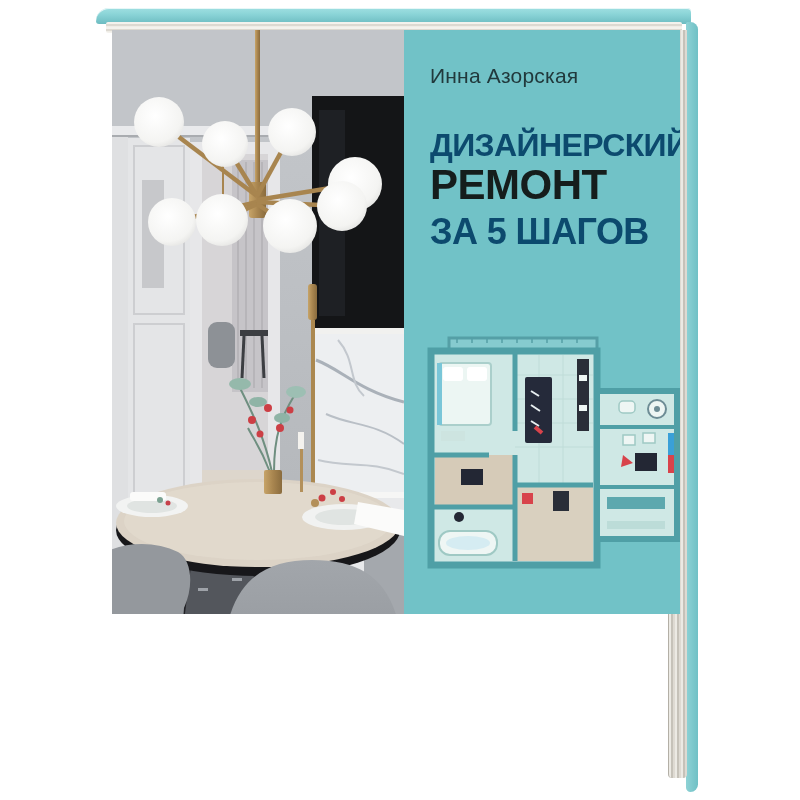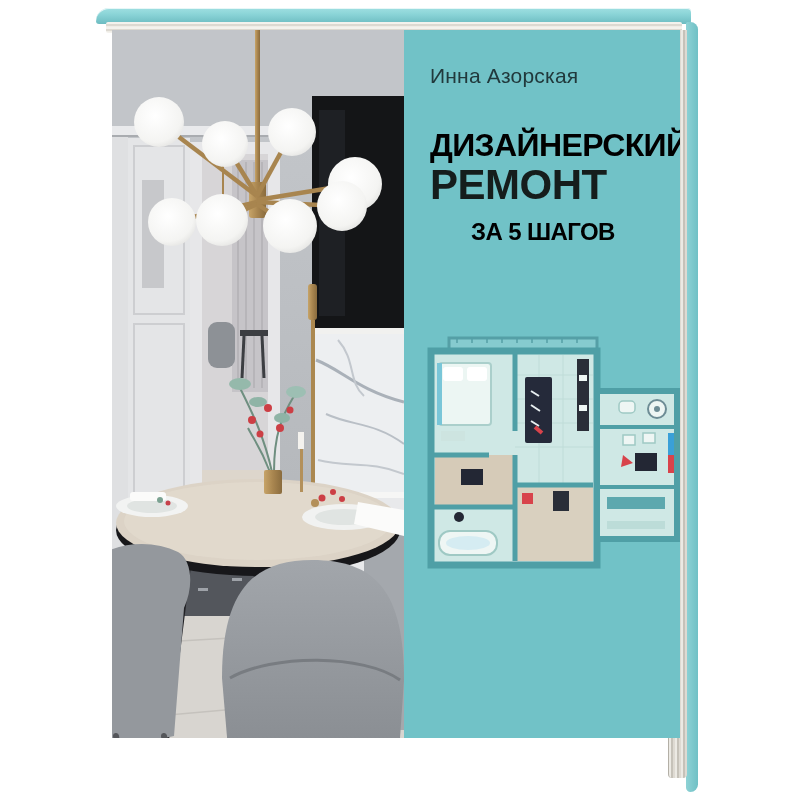--- a/index.html
+++ b/index.html
@@ -42,40 +42,40 @@
     border-radius:0 0 4px 4px;
   }
   
   .back-cover-edge{
     position:absolute;left:686px;top:22px;width:12px;height:770px;
     background:linear-gradient(90deg,#8ed2d5,#6fc0c5);
     border-radius:2px 10px 10px 6px;
   }
 
   .front-cover{
-    position:absolute;left:100px;top:30px;width:568px;height:708px;
+    position:absolute;left:100px;top:30px;width:568px;height:584px;
     border-radius:2px 0 0 10px;overflow:hidden;display:flex;padding-left:12px;
   }
   .interior-photo{width:292px;height:760px;flex:0 0 292px;position:relative;}
   .interior-photo svg{display:block;width:292px;height:760px;}
 
   .cover-panel{
     position:relative;width:276px;height:760px;flex:0 0 276px;
     background:var(--cover-teal);
   }
   .author-name{
     position:absolute;left:26px;top:34px;
     font-size:21px;font-weight:500;letter-spacing:.2px;
     color:var(--author-color);
   }
   .book-title{position:absolute;left:26px;top:96px;width:244px;margin:0;color:var(--title-color);}
   .title-line{display:block;white-space:nowrap;}
-  .t-light{font-size:32px;font-weight:600;letter-spacing:-.6px;line-height:38px;color:#000000;}
+  .t-light{font-size:32px;font-weight:600;letter-spacing:-.6px;line-height:38px;color:#0c4a6e;}
   .t-heavy{font-size:42px;font-weight:800;letter-spacing:-.5px;line-height:41px;color:#151d1c;}
-  .t-last{margin-top:8px;font-size:24px;margin-left:41px;}
+  .t-last{margin-top:8px;font-size:36px;}
 
   .floor-plan{position:absolute;left:23px;top:305px;width:255px;height:235px;}
   .floor-plan svg{display:block;width:255px;height:235px;}
 
   .features-list{
     position:absolute;left:0;top:576px;width:276px;margin:0;padding:0;list-style:none;
   }
   .feature-item{display:flex;align-items:center;height:32px;}
   .feature-dash{
     width:38px;height:7px;border-radius:0 3px 3px 0;

